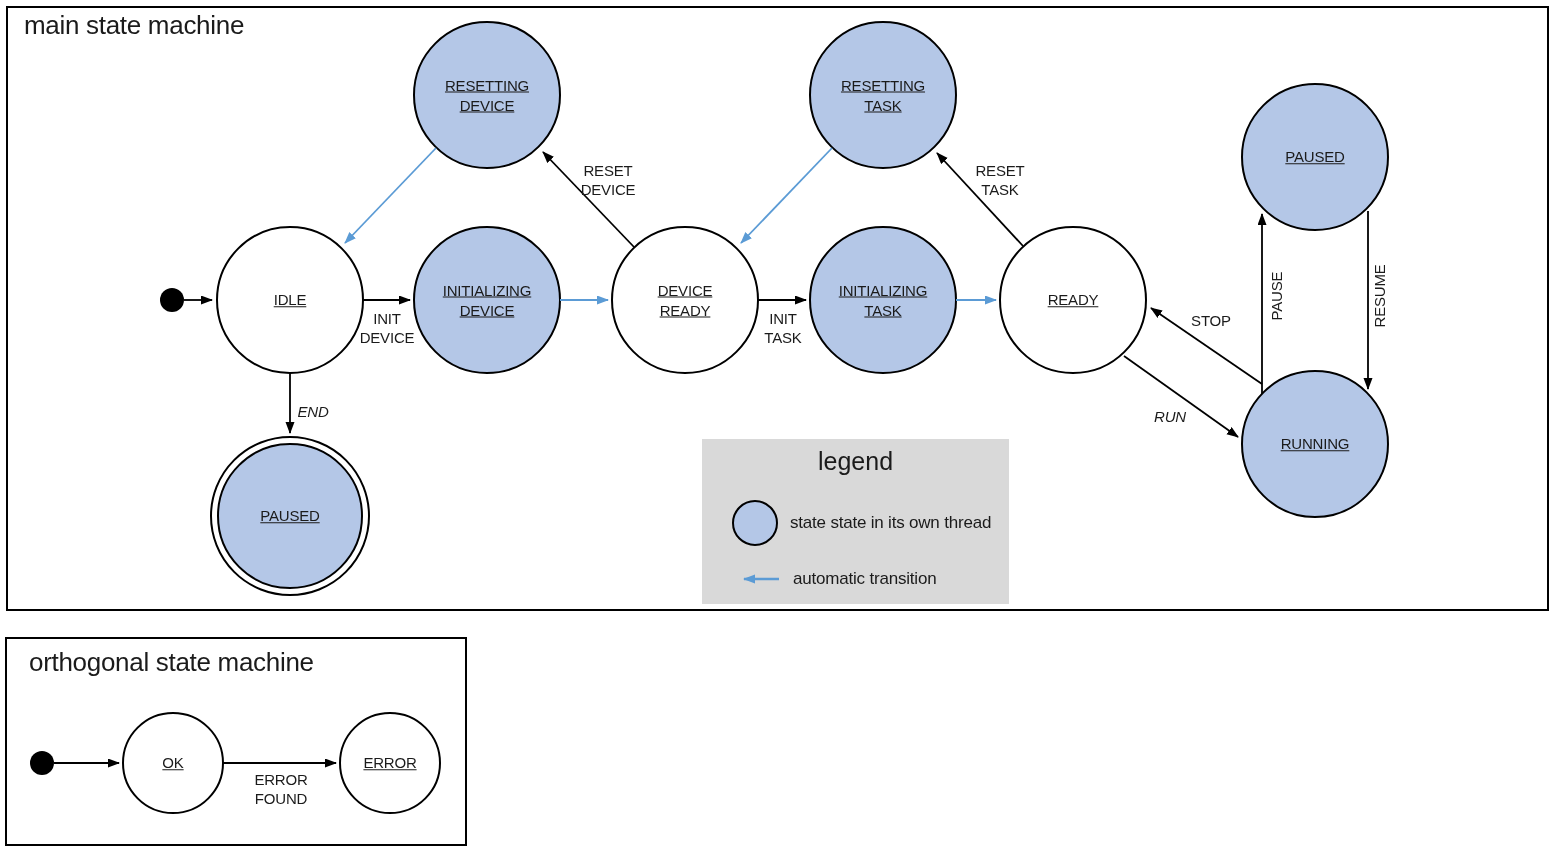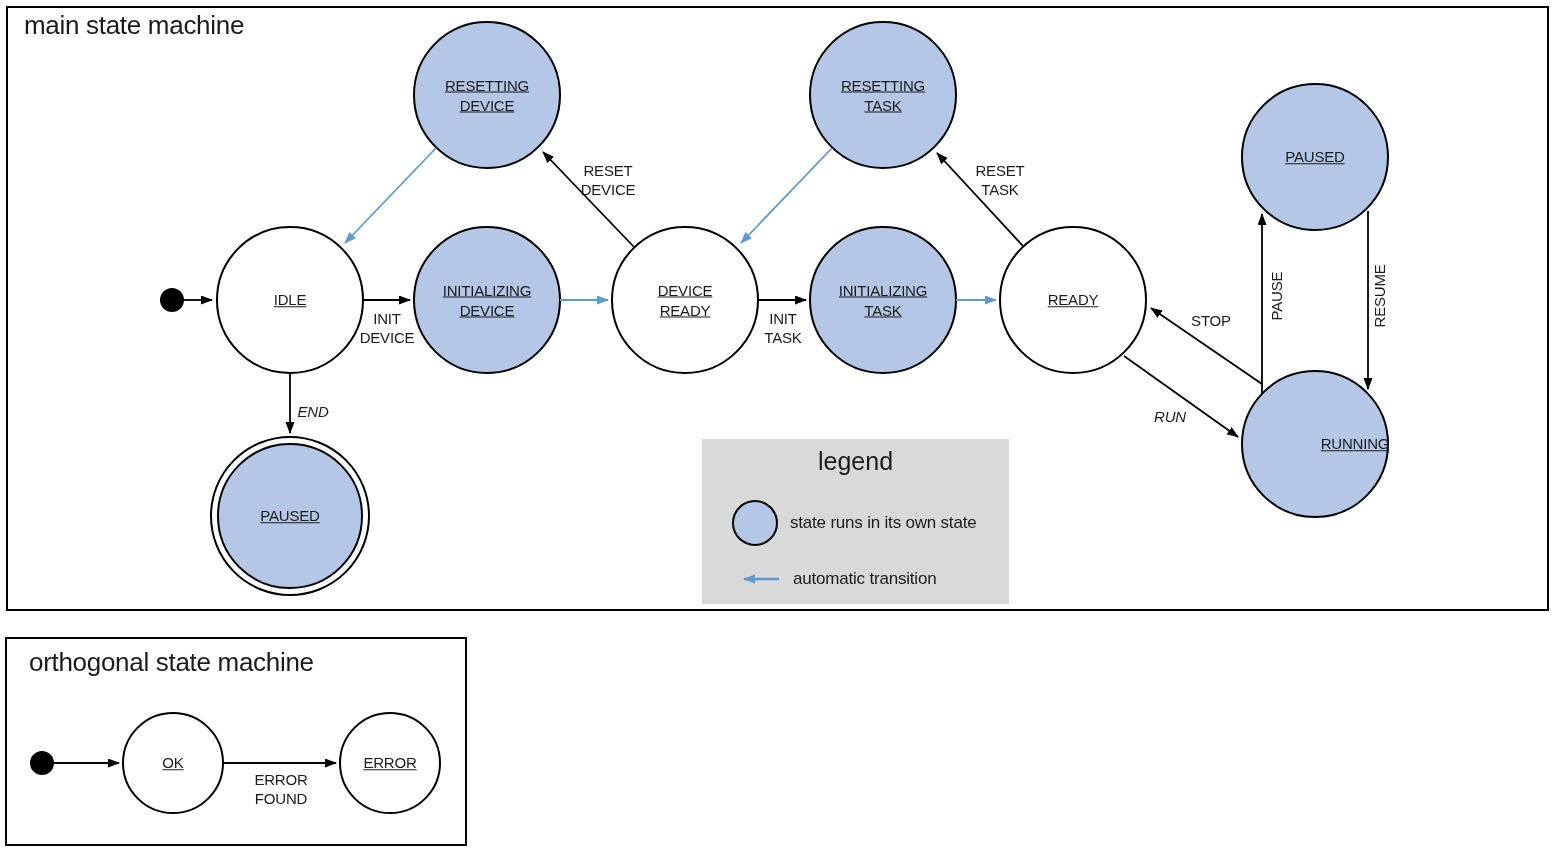--- a/index.html
+++ b/index.html
@@ -99,21 +99,21 @@
   <div class="state-label" style="left:487px;top:300px;">INITIALIZING
 DEVICE</div>
   <div class="state-label" style="left:685px;top:300px;">DEVICE
 READY</div>
   <div class="state-label" style="left:883px;top:95px;">RESETTING
 TASK</div>
   <div class="state-label" style="left:883px;top:300px;">INITIALIZING
 TASK</div>
   <div class="state-label" style="left:1073px;top:300px;">READY</div>
   <div class="state-label" style="left:1315px;top:157px;">PAUSED</div>
-  <div class="state-label" style="left:1315px;top:444px;margin-left:40px;">RUNNING</div>
+  <div class="state-label" style="left:1315px;top:444px;">RUNNING</div>
   <div class="state-label" style="left:290px;top:516px;">PAUSED</div>
   <div class="state-label" style="left:173px;top:763px;">OK</div>
   <div class="state-label" style="left:390px;top:763px;">ERROR</div>
 
   <div class="edge-label" style="left:387px;top:329px;">INIT
 DEVICE</div>
   <div class="edge-label" style="left:608px;top:181px;">RESET
 DEVICE</div>
   <div class="edge-label" style="left:783px;top:329px;">INIT
 TASK</div>
@@ -125,20 +125,20 @@
   <div class="edge-label rot" style="left:1380px;top:296px;">RESUME</div>
   <div class="edge-label" style="left:313px;top:412px;font-style:italic;">END</div>
   <div class="edge-label" style="left:281px;top:790px;">ERROR
 FOUND</div>
 
   <div id="legend-box">
     <div id="legend-title">legend</div>
     <svg class="legend-icon" id="legend-thread-icon" width="48" height="48">
       <circle class="state-thread" cx="24" cy="24" r="22"></circle>
     </svg>
-    <div class="legend-text" id="legend-thread-text">state runs in its own state</div>
+    <div class="legend-text" id="legend-thread-text">state state in its own thread</div>
     <svg class="legend-icon" id="legend-auto-icon" width="52" height="16">
       <line class="edge-blue" x1="48" y1="8" x2="13" y2="8" marker-end="url(#arrow-blue)" style="stroke-width:2.4;"></line>
     </svg>
     <div class="legend-text" id="legend-auto-text">automatic transition</div>
   </div>
 
 </div>
 
 </body></html>

